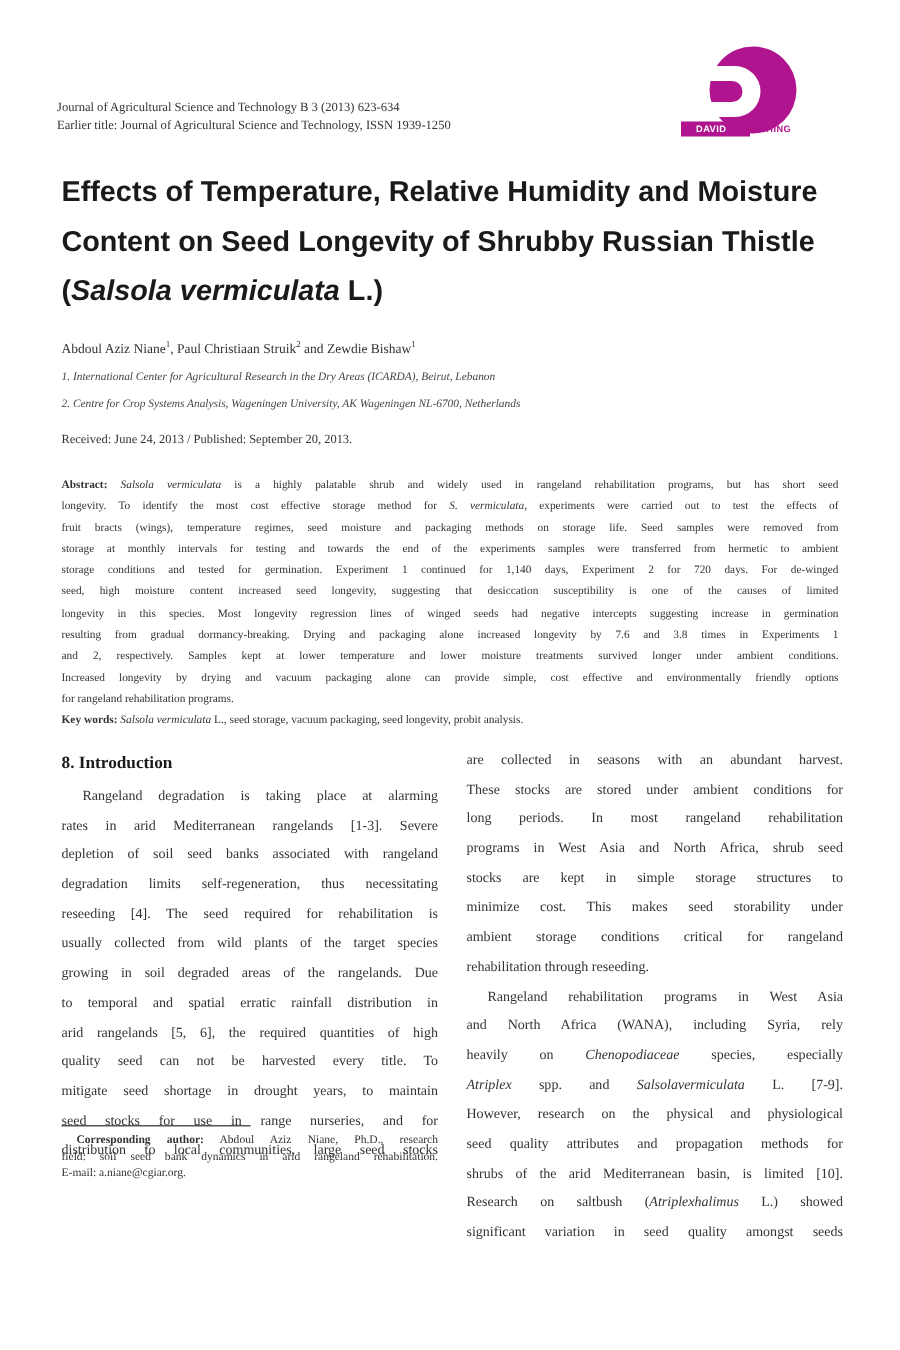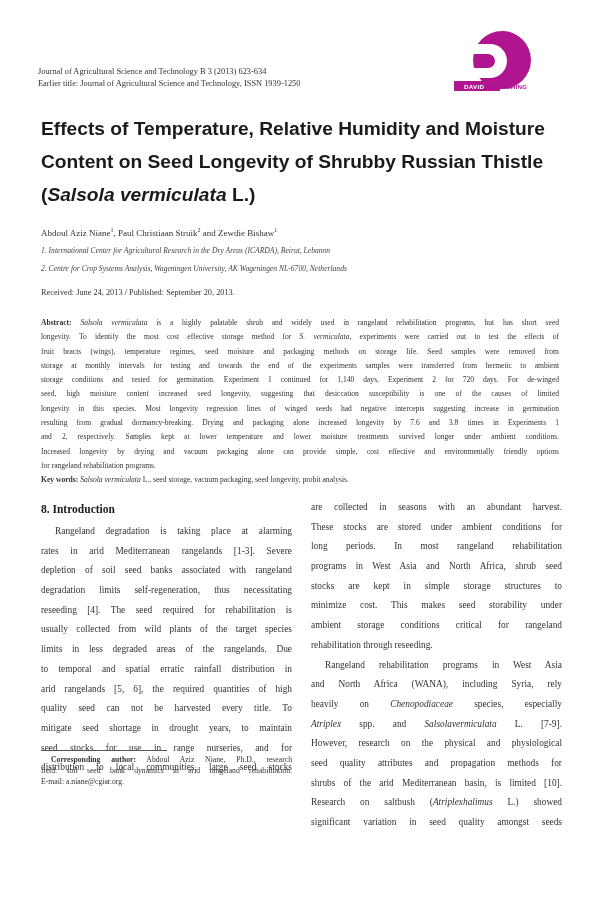--- a/index.html
+++ b/index.html
@@ -101,21 +101,21 @@
 
   <div class="h1 serif">8. Introduction</div>
 
   <div class="col col-left serif" id="col-left">
       <span class="ln indent">Rangeland degradation is taking place at alarming</span>
       <span class="ln">rates in arid Mediterranean rangelands [1-3]. Severe</span>
       <span class="ln">depletion of soil seed banks associated with rangeland</span>
       <span class="ln">degradation limits self-regeneration, thus necessitating</span>
       <span class="ln">reseeding [4]. The seed required for rehabilitation is</span>
       <span class="ln">usually collected from wild plants of the target species</span>
-      <span class="ln">limits in less degraded areas of the rangelands. Due</span>
+      <span class="ln">growing in soil degraded areas of the rangelands. Due</span>
       <span class="ln">to temporal and spatial erratic rainfall distribution in</span>
       <span class="ln">arid rangelands [5, 6], the required quantities of high</span>
       <span class="ln">quality seed can not be harvested every title. To</span>
       <span class="ln">mitigate seed shortage in drought years, to maintain</span>
       <span class="ln">seed stocks for use in range nurseries, and for</span>
       <span class="ln">distribution to local communities, large seed stocks</span>
     </div>
   <div class="col col-right serif" id="col-right">
       <span class="ln">are collected in seasons with an abundant harvest.</span>
       <span class="ln">These stocks are stored under ambient conditions for</span>

